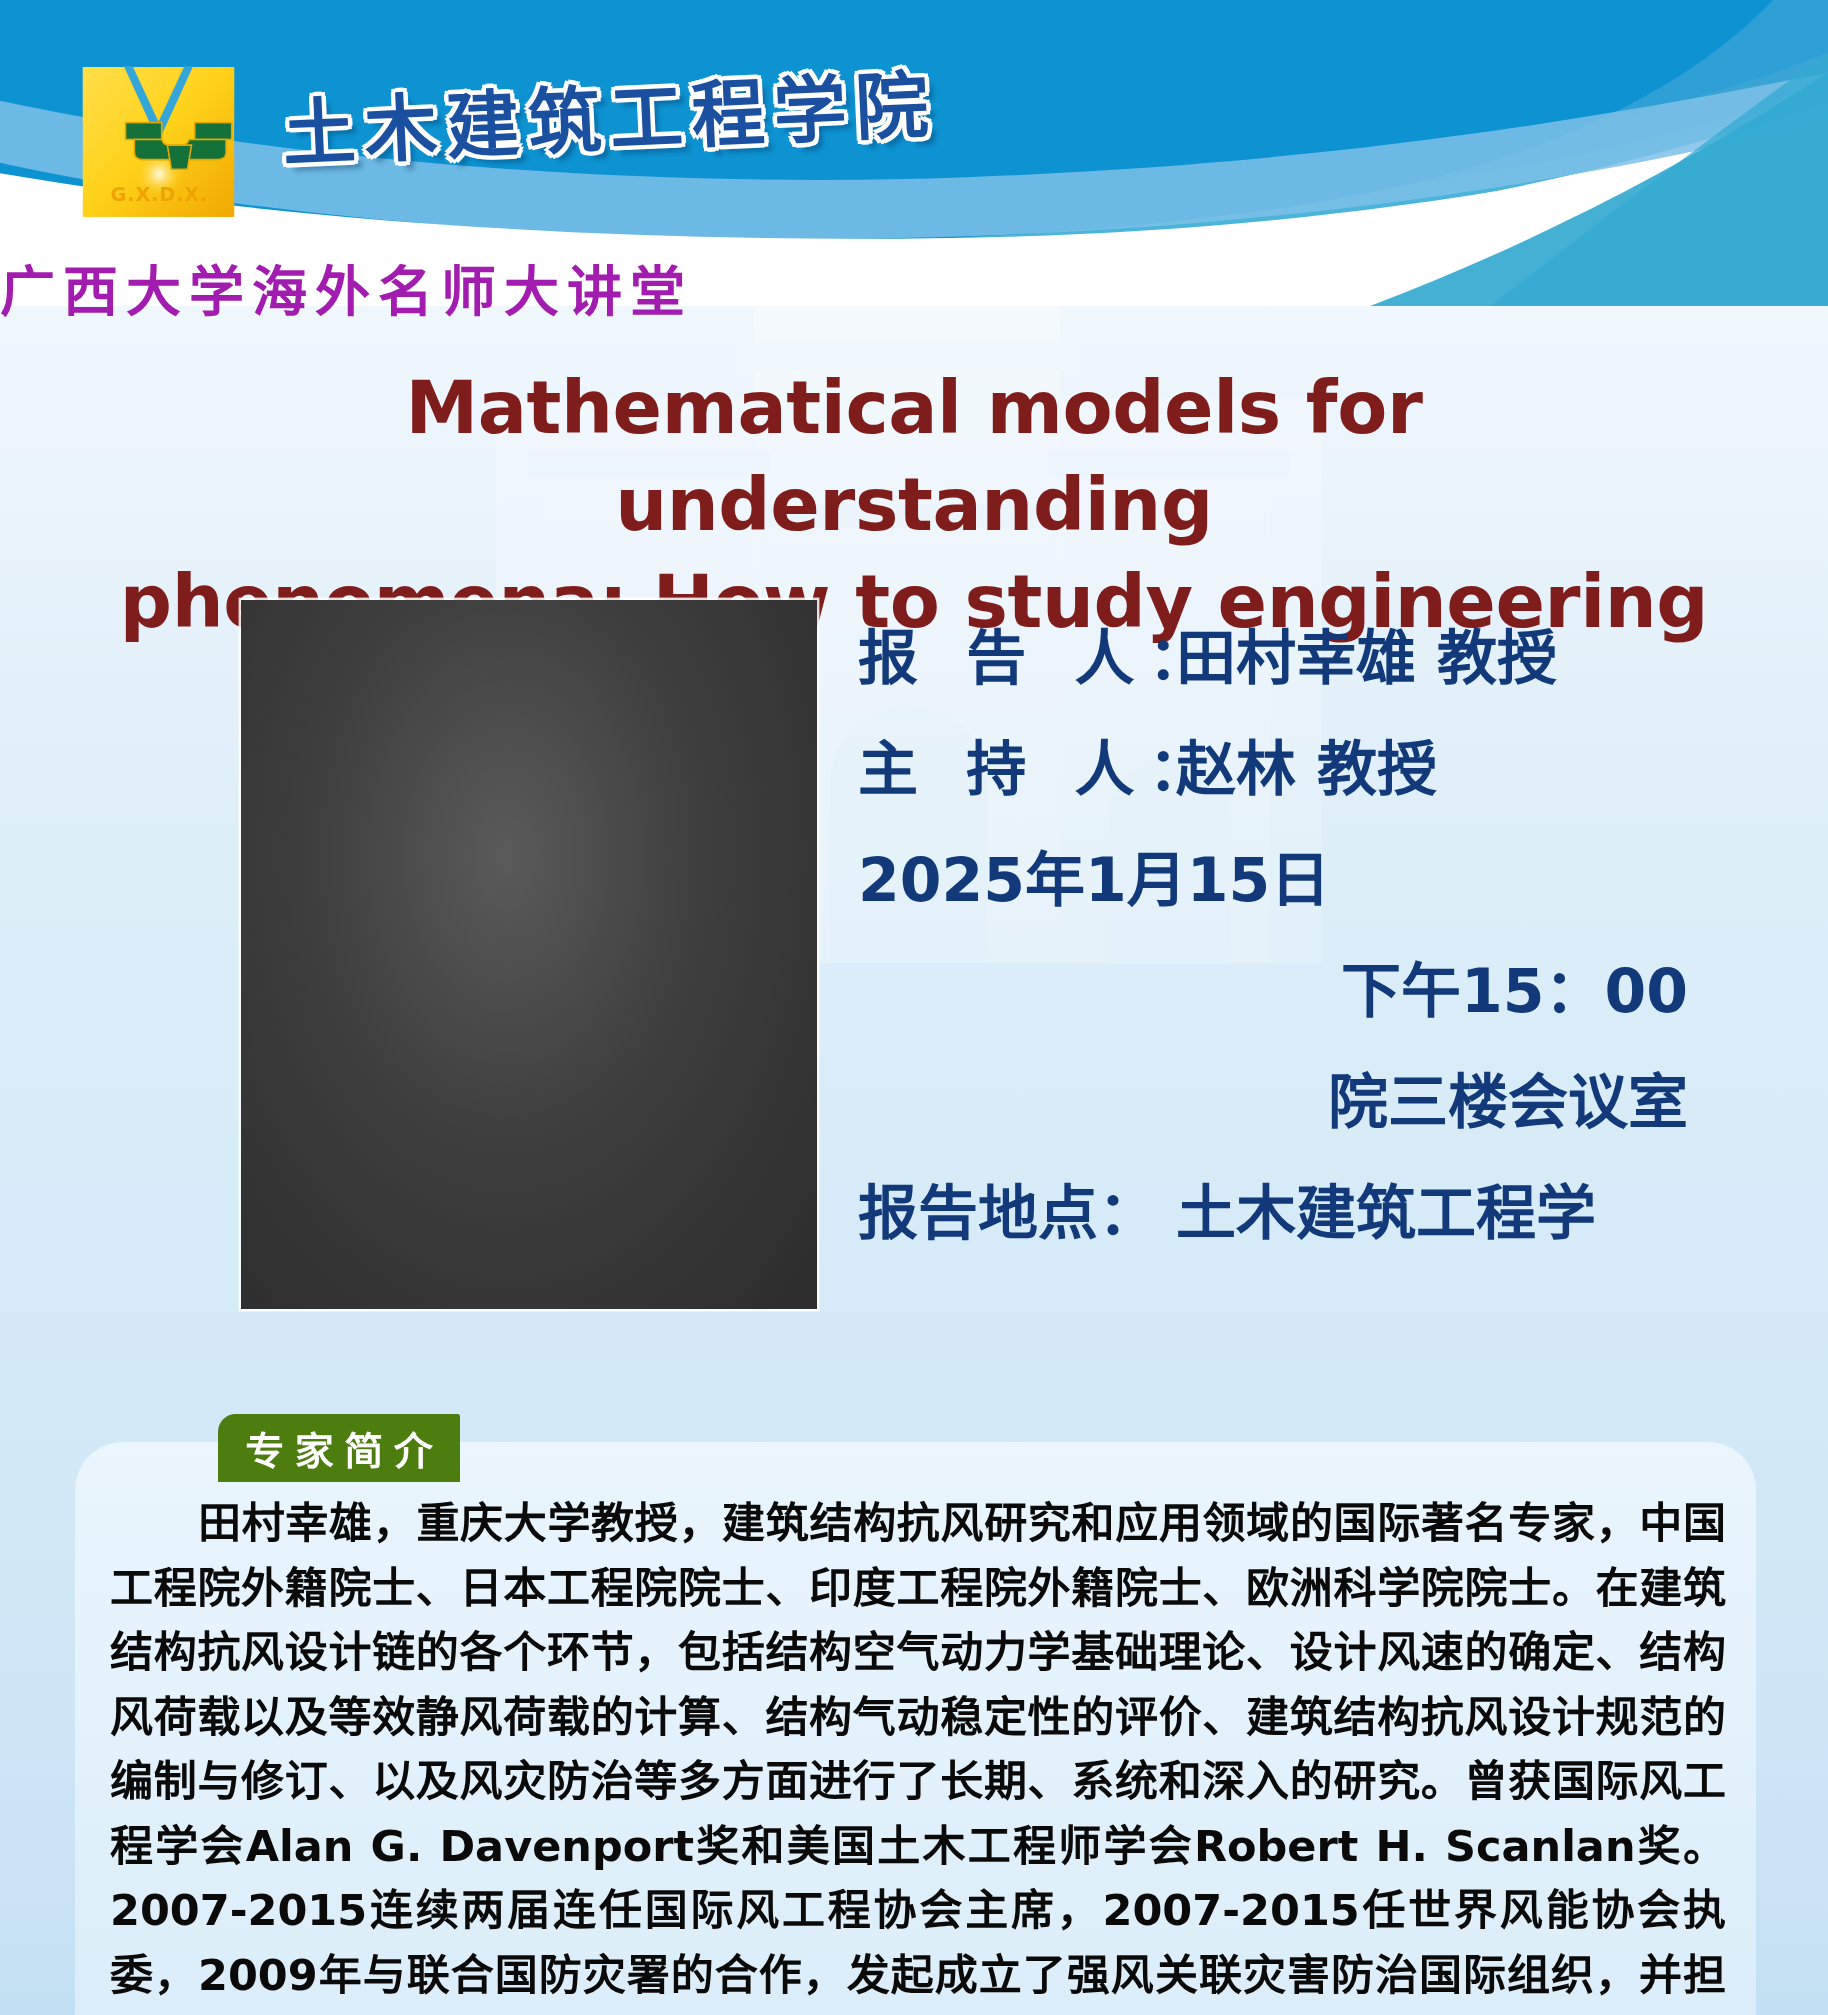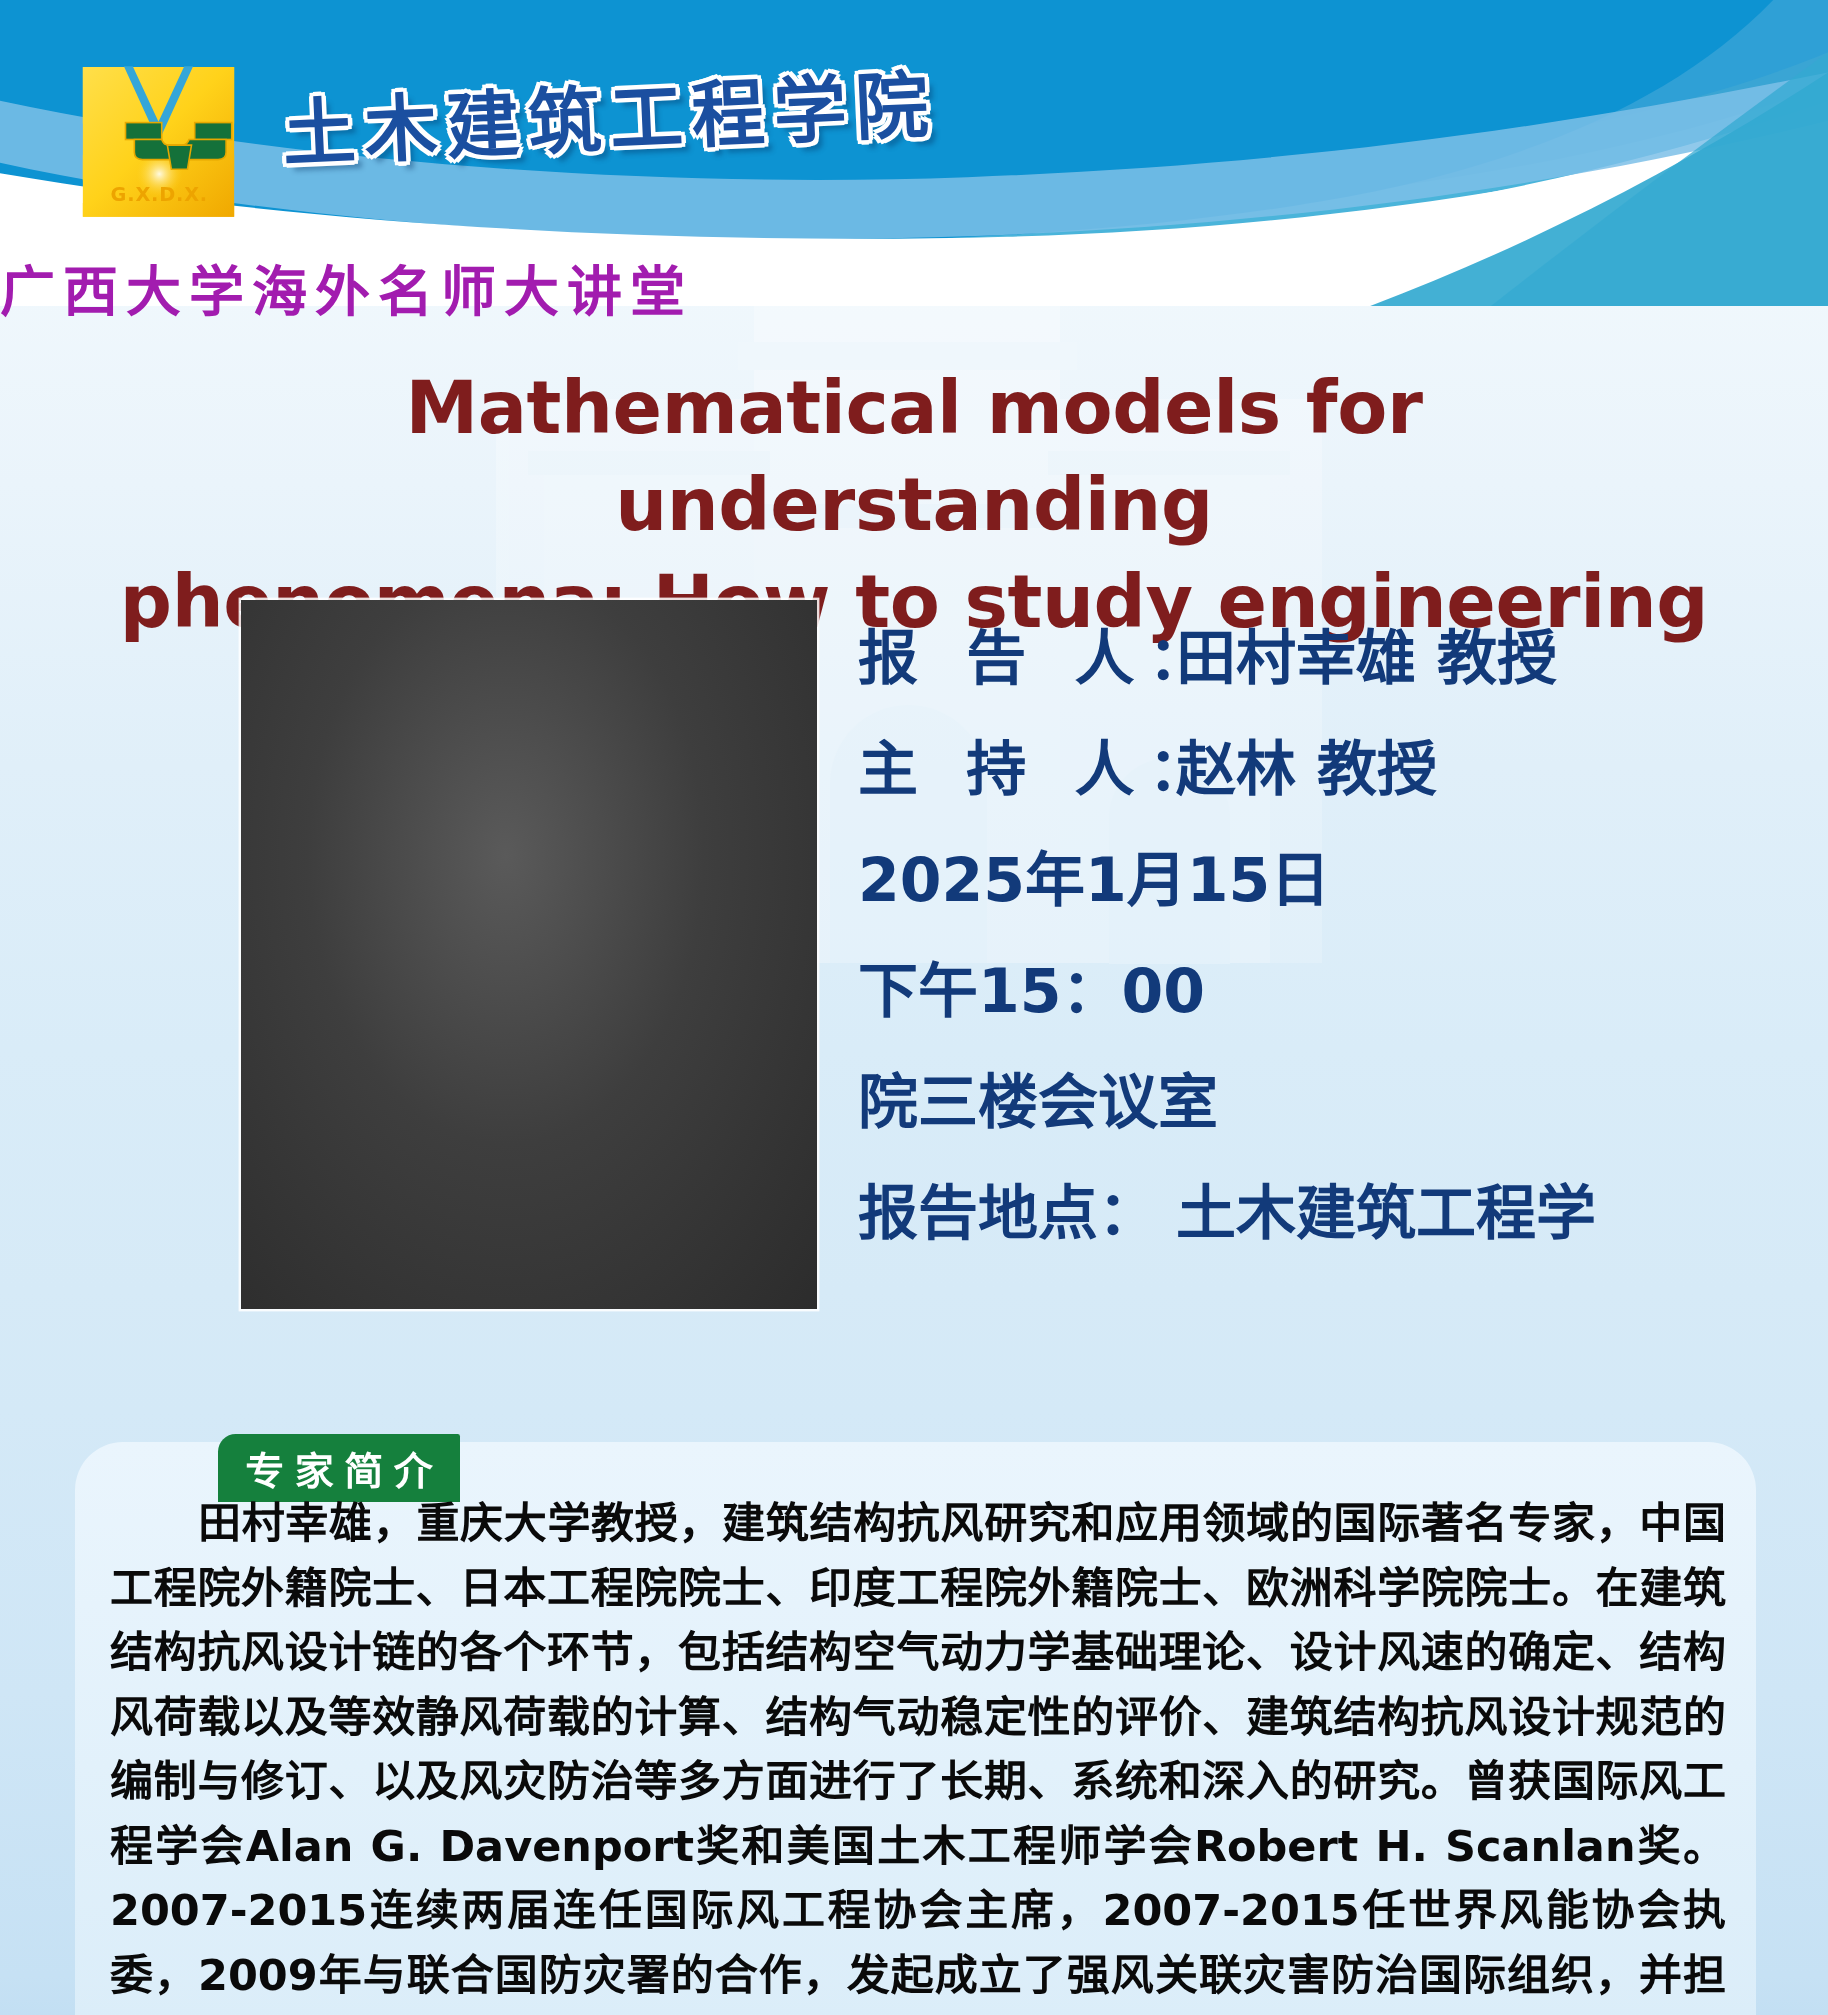--- a/index.html
+++ b/index.html
@@ -110,37 +110,37 @@
   }
   .info .row{
     display:flex;align-items:baseline;
     font-size:60px;font-weight:700;
     margin-bottom:24px;
     white-space:nowrap;
   }
   .info .lbl{width:318px;flex:none;letter-spacing:0;}
   .info .lbl.sp{letter-spacing:13.7px;}
   .info .val{flex:1;}
-  .info .row.ind{}
+  .info .row.ind{text-align:right;}
   .info .row.ind .val{margin-left:0;}
 
   
   .bio-card{
     position:absolute;left:75px;top:1442px;
     width:1681px;height:721px;
     border-radius:48px;
     background:linear-gradient(180deg,#eaf5fd 0%,#e2f1fb 45%,#d7ebf8 100%);
   }
   .bio-tab{
     position:absolute;left:218px;top:1414px;
     width:242px;height:68px;
-    background:#15803d;
+    background:#4d7c0f;
     border-top-left-radius:17.7px;
     border-top-right-radius:2.4px;
-    display:flex;align-items:center;justify-content:center;margin-top:20px;
+    display:flex;align-items:center;justify-content:center;
   }
   .bio-tab span{
     color:#fff;font-size:39px;font-weight:700;letter-spacing:10.5px;
     text-indent:10.5px;
     font-family:"DejaVu Sans","Liberation Sans",sans-serif;
   }
   .bio-text{
     position:absolute;left:110px;top:1491px;width:1616px;
     font-size:43px;
     line-height:1.50;

